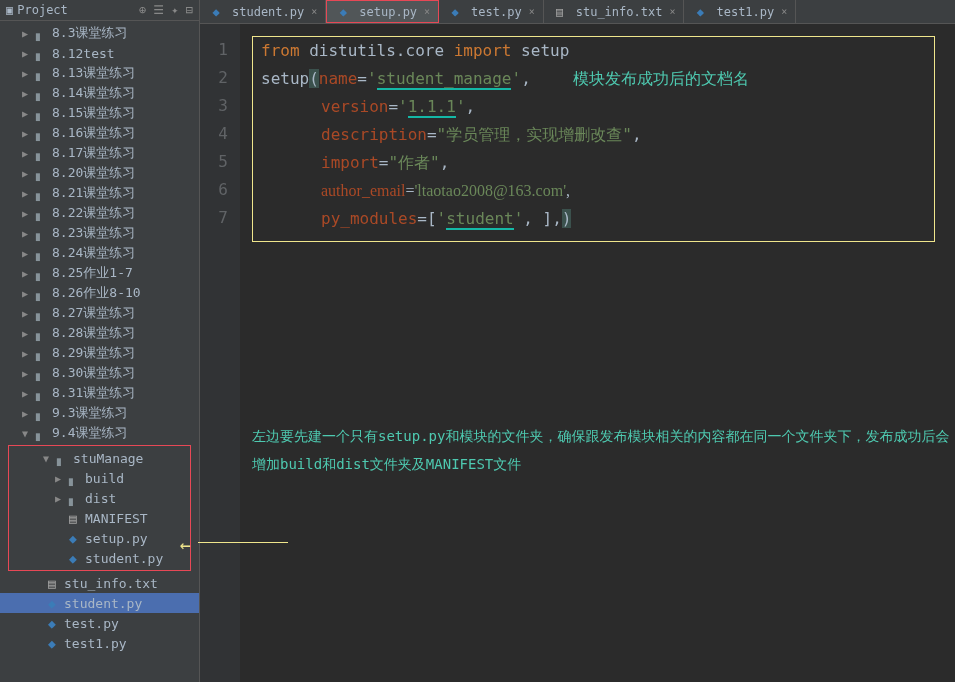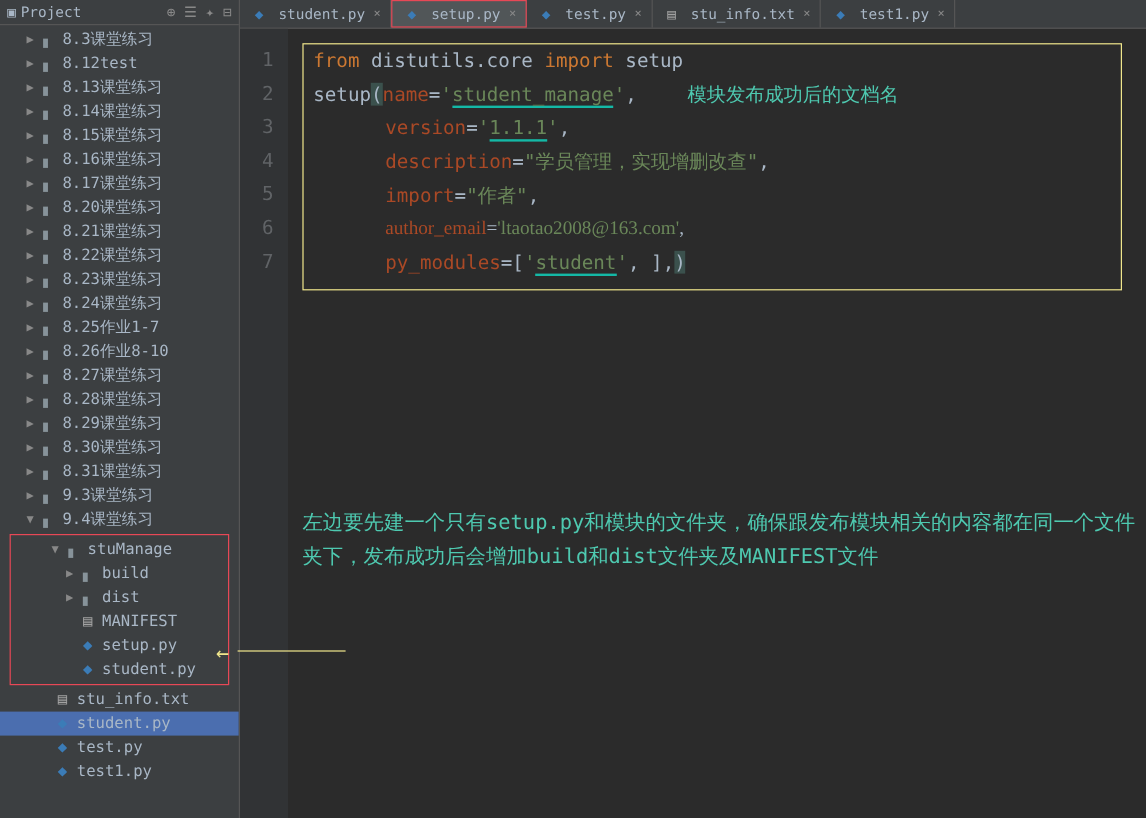--- a/index.html
+++ b/index.html
@@ -33,21 +33,21 @@
 .code-area { flex: 1; padding-top: 12px; padding-left: 12px; line-height: 28px; position: relative; }
 .code-box { border: 1px solid #f0e68c; padding: 0 8px 8px 8px; margin-right: 20px; position: relative; }
 .kw { color: #cc7832; }
 .fn { color: #a9b7c6; }
 .param { color: #aa4926; }
 .str { color: #6a8759; }
 .punct { color: #a9b7c6; }
 .hl-paren { background: #3b514d; }
 .anno { color: #4ec9b0; position: absolute; text-align: right; }
 .anno-text { color: #4ec9b0; margin-top: 30px; font-size: 17px; }
-.anno-text2 { color: #4ec9b0; margin-top: 180px; font-size: 17px; line-height: 28px; }
+.anno-text2 { color: #4ec9b0; margin-top: 180px; font-size: 14px; line-height: 28px; }
 .underline { border-bottom: 2px solid #14b8a6; }
 </style>
 </head>
 <body>
 
 <div class="container">
   <div class="sidebar">
     <div class="project-header">
       <span>▣</span>
       <span class="project-title">Project</span>

